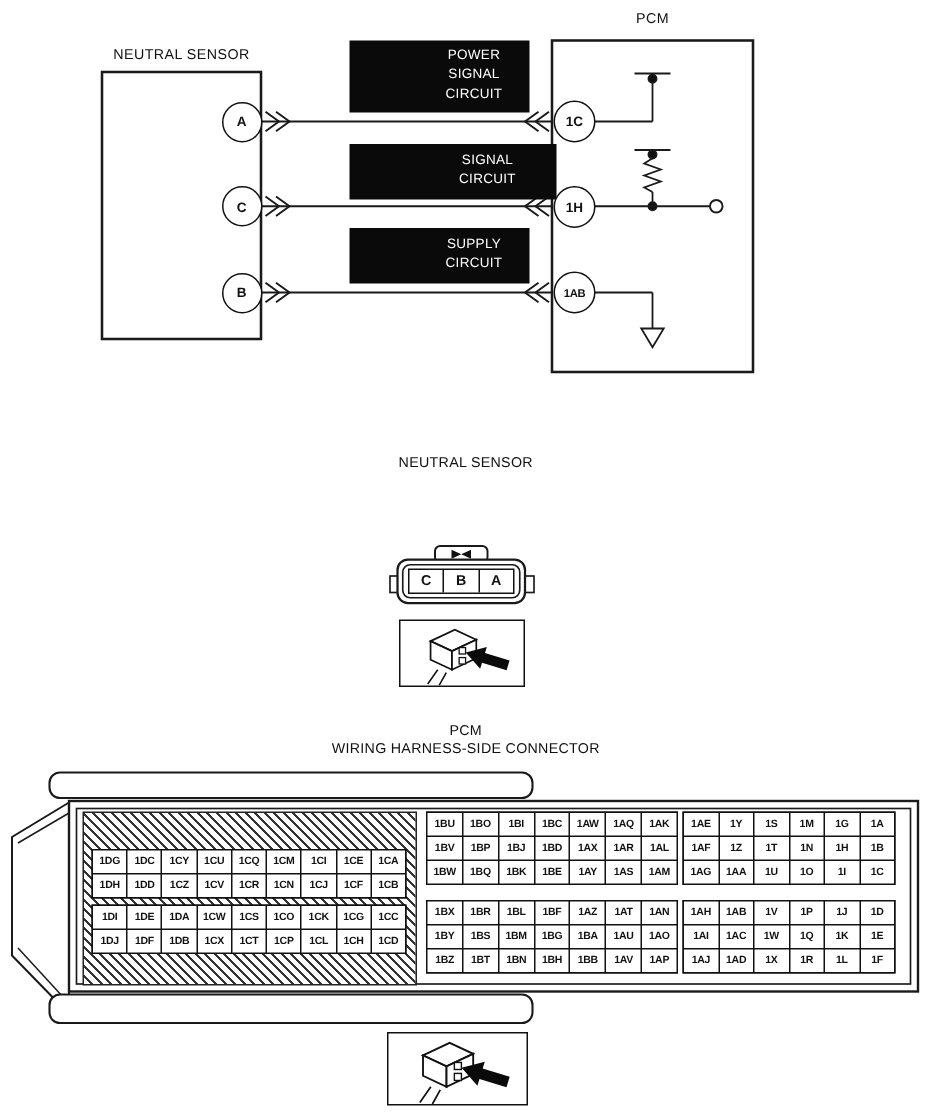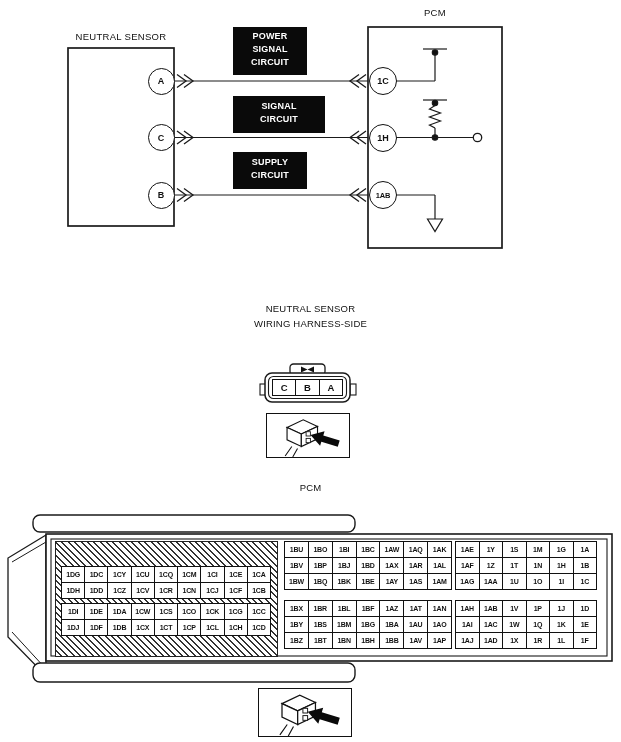--- a/index.html
+++ b/index.html
@@ -9,21 +9,21 @@
   }
   .abs{position:absolute;}
   svg{display:block;}
   
   .diagram-label{
     position:absolute;text-align:center;font-size:9.5px;font-weight:400;
     letter-spacing:.3px;color:#111;
   }
   .circuit-box{
     position:absolute;background:#0a0a0a;color:#fff;text-align:center;
-    font-weight:700;font-size:9px;line-height:13px;letter-spacing:.2px;
+    font-weight:400;font-size:9px;line-height:13px;letter-spacing:.2px;padding-left:46px;
   }
   .circuit-box .cb-line{white-space:nowrap;}
   .pin-circle{
     position:absolute;border:1.4px solid #111;border-radius:50%;background:#fff;
     display:flex;align-items:center;justify-content:center;
     font-size:9px;font-weight:600;box-sizing:border-box;
   }
   .pin-circle.small-text{font-size:7.5px;letter-spacing:-.2px;}
   
   .mid-title{
@@ -158,21 +158,20 @@
 
   <div class="pin-circle" style="left:147.5px;top:67.5px;width:27px;height:27px">A</div>
   <div class="pin-circle" style="left:147.5px;top:124px;width:27px;height:27px">C</div>
   <div class="pin-circle" style="left:147.5px;top:181.5px;width:27px;height:27px">B</div>
   <div class="pin-circle" style="left:369px;top:67px;width:28px;height:28px">1C</div>
   <div class="pin-circle" style="left:369px;top:123.5px;width:28px;height:28px">1H</div>
   <div class="pin-circle small-text" style="left:369px;top:181px;width:28px;height:28px">1AB</div>
 
   <div class="mid-title">
     <div>NEUTRAL SENSOR</div>
-    <div>WIRING HARNESS-SIDE</div>
   </div>
 
   <svg class="abs" style="left:253px;top:358px" width="110" height="50">
     <g stroke="#1a1a1a" fill="#fff">
       <rect x="37" y="6" width="35" height="11" rx="3.5" stroke-width="1.3"></rect>
       <polygon points="48,8.5 54.5,11.5 48,14.5" fill="#111" stroke="none"></polygon>
       <polygon points="61,8.5 54.5,11.5 61,14.5" fill="#111" stroke="none"></polygon>
       <rect x="7" y="26" width="6" height="11" stroke-width="1.1"></rect>
       <rect x="97" y="26" width="6" height="11" stroke-width="1.1"></rect>
       <rect x="12" y="15" width="85" height="29" rx="7" stroke-width="1.5"></rect>
@@ -186,20 +185,21 @@
   </div>
 
   <div class="icon-box" style="left:266px;top:413px;width:84px;height:45px">
     <svg viewBox="0 0 84 44" width="80" height="42">
       <use href="#conn-icon" xlink:href="#conn-icon"></use>
     </svg>
   </div>
 
   <div class="pcm-title">
     <div>PCM</div>
+    <div>WIRING HARNESS-SIDE CONNECTOR</div>
   </div>
 
   <svg class="abs" style="left:0;top:510px" width="621" height="180">
     <g stroke="#1a1a1a" fill="#fff">
       <polygon points="46,25 8,48 8,127 46,166" stroke-width="1.3"></polygon>
       <line x1="46" y1="32" x2="12" y2="52" stroke-width="1"></line>
       <line x1="46" y1="159" x2="12" y2="122" stroke-width="1"></line>
       <rect x="33" y="5" width="322" height="17" rx="7" stroke-width="1.4"></rect>
       <rect x="33" y="153" width="322" height="19" rx="7" stroke-width="1.4"></rect>
       <rect x="46" y="24" width="566" height="127" stroke-width="1.6"></rect>

